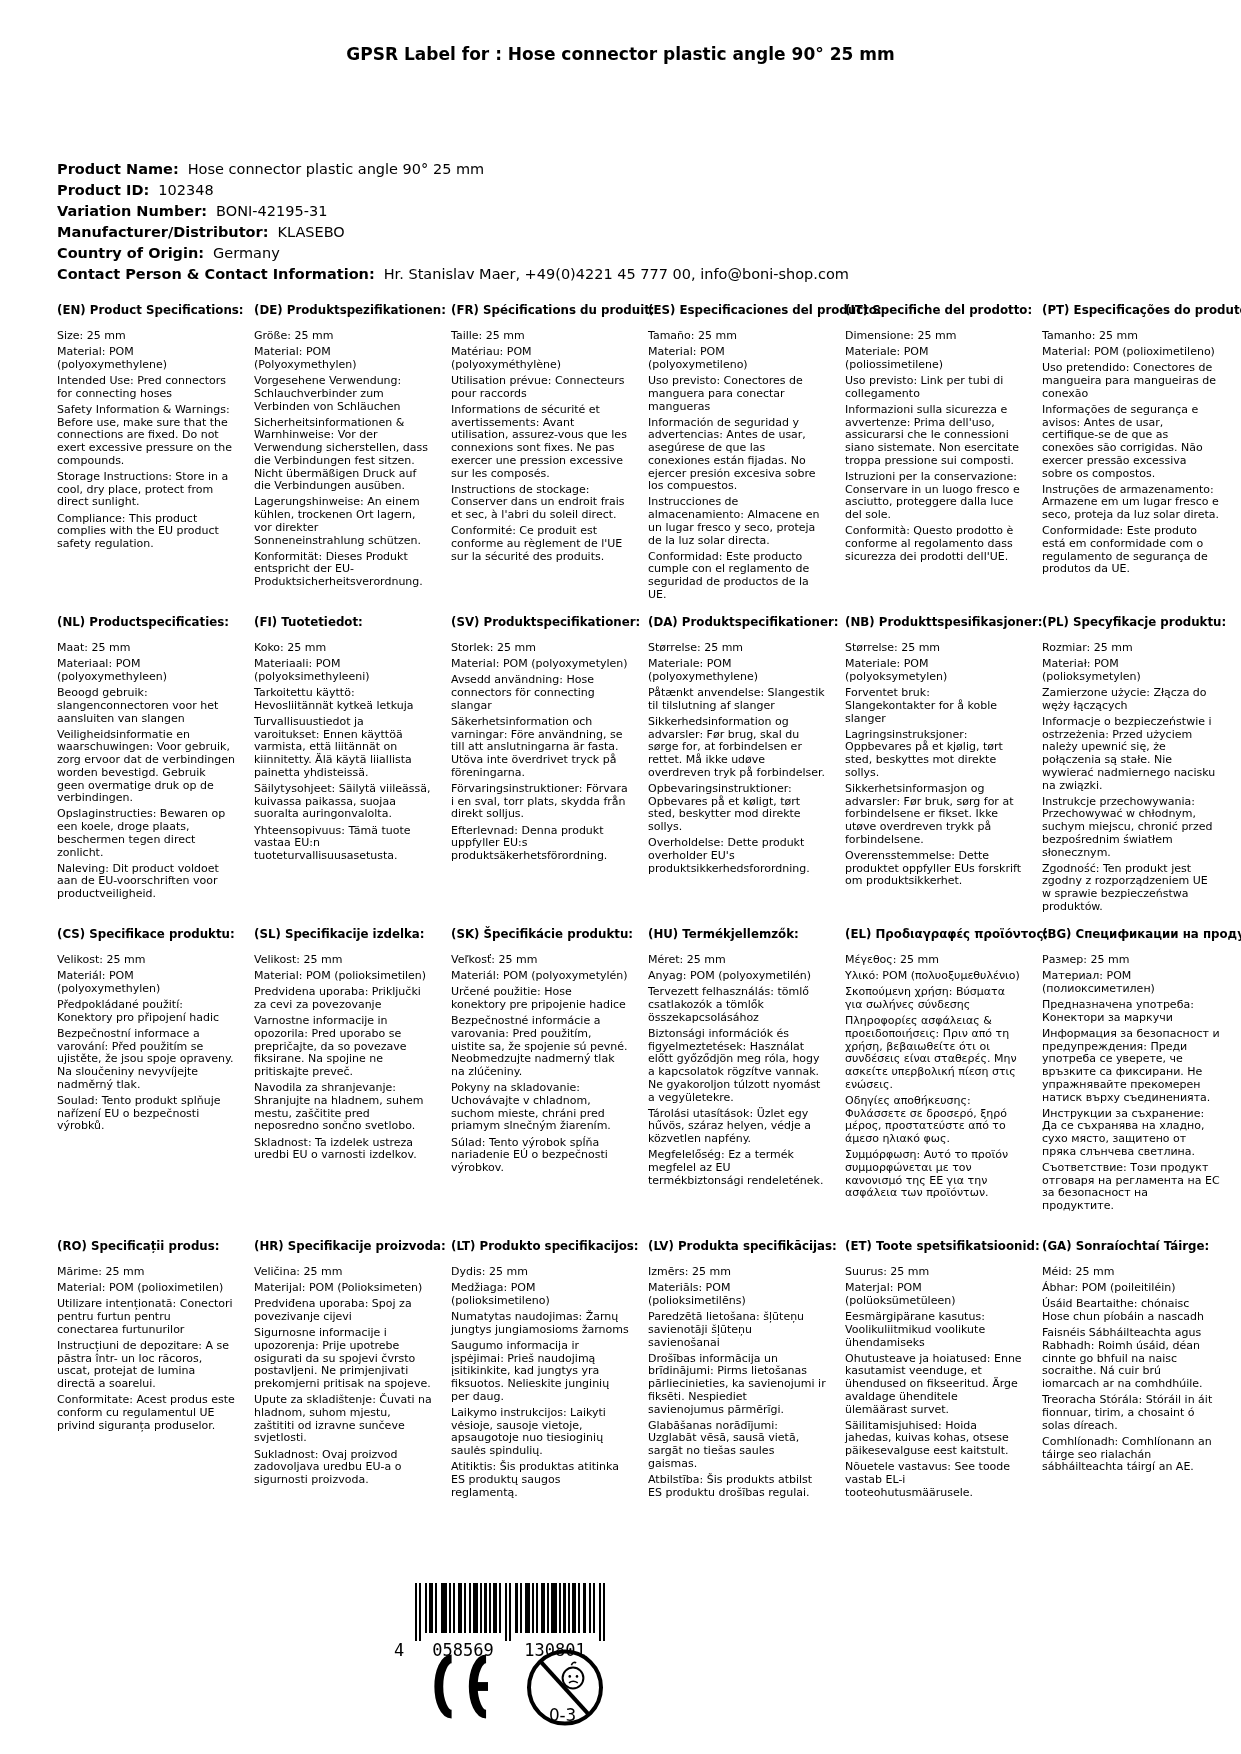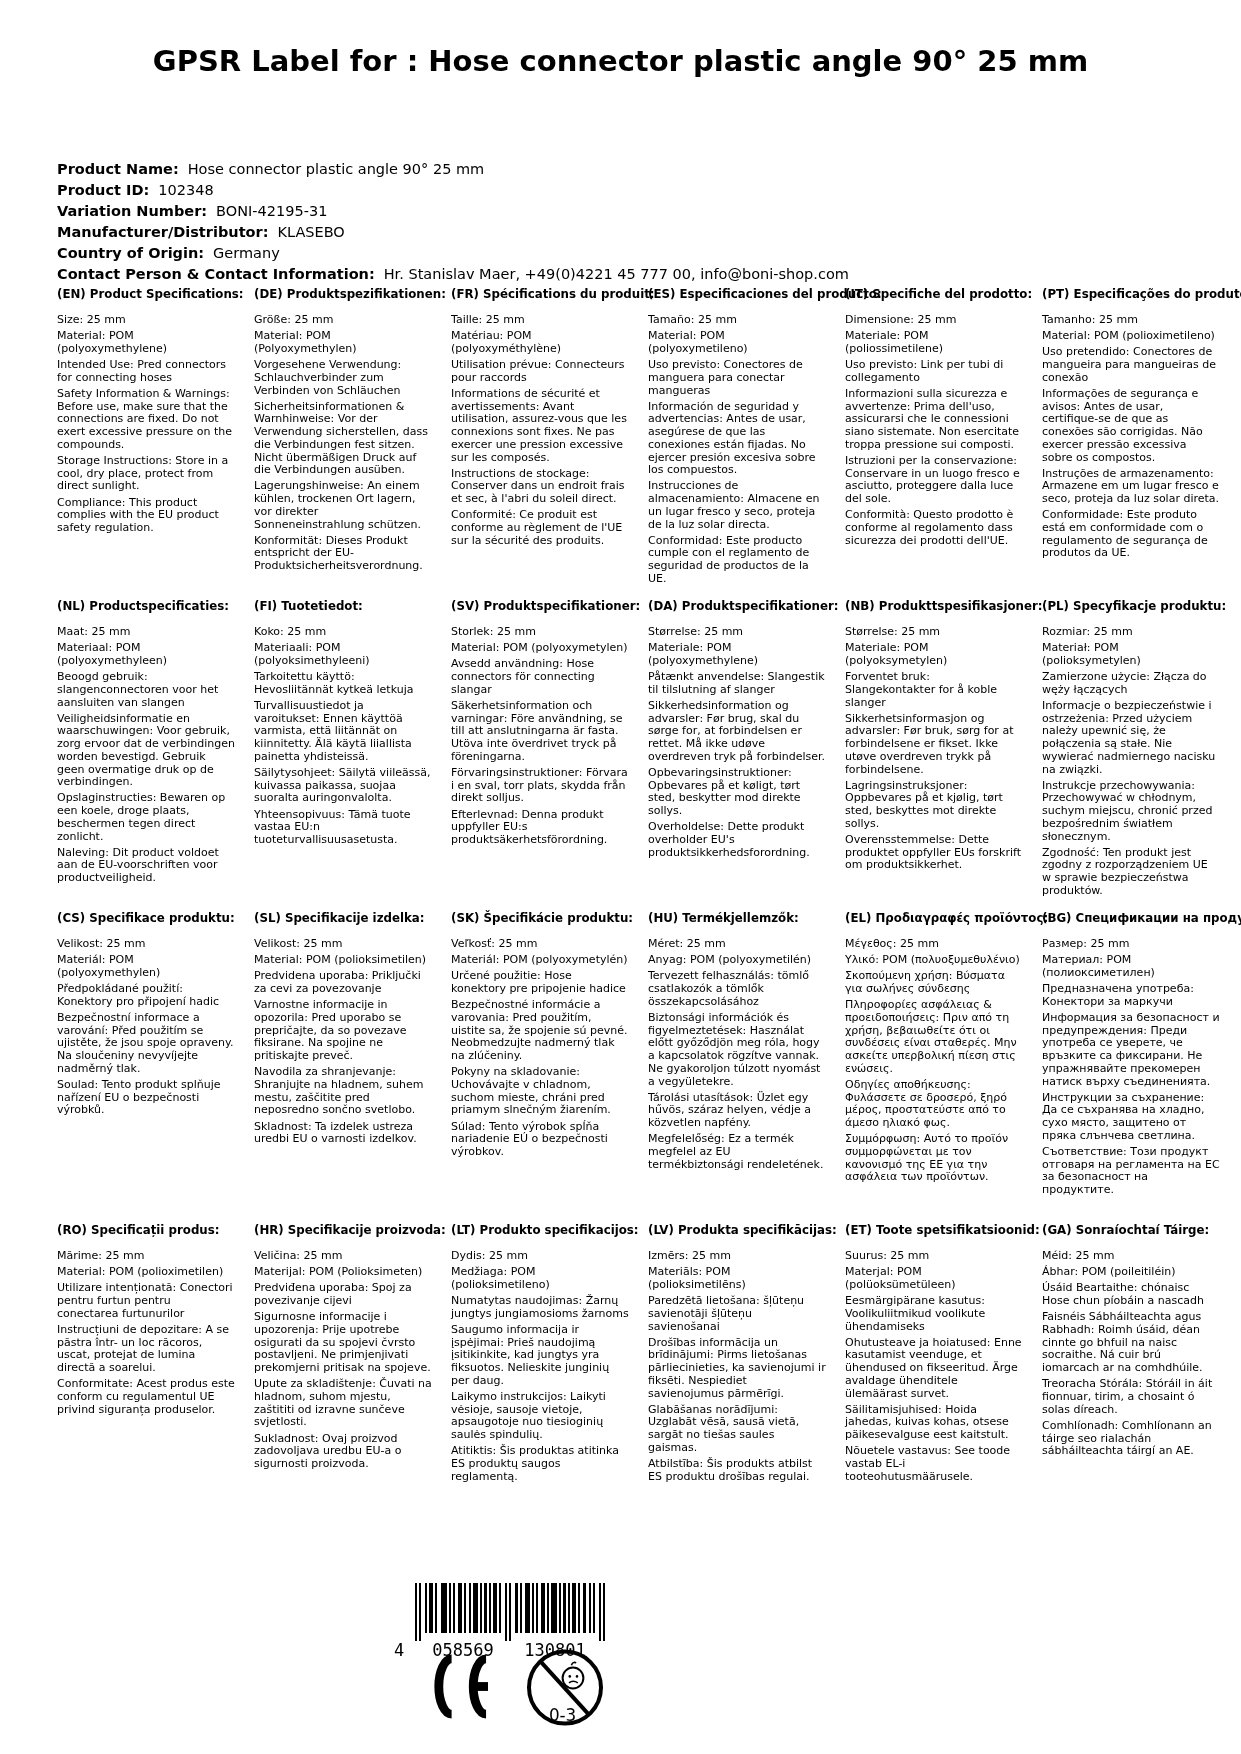--- a/index.html
+++ b/index.html
@@ -3,28 +3,28 @@
 <meta charset="utf-8">
 <style>
   html,body { margin:0; padding:0; }
   body {
     width:1241px; height:1754px; position:relative; overflow:hidden;
     background:#ffffff; color:#000000;
     font-family:"DejaVu Sans","Liberation Sans",sans-serif;
   }
   .title {
     position:absolute; top:44px; left:0; width:100%;
-    text-align:center; font-size:29px; font-weight:bold;
+    text-align:center; font-size:17px; font-weight:bold;
   }
   .product-info { position:absolute; left:57px; top:127px; font-size:14.5px; line-height:21px;margin-top:32px; }
   .pi-row { white-space:nowrap; }
   .pi-label { font-weight:bold; }
   .pi-value { margin-left:9px; }
   .grid {
-    position:absolute; left:57px; top:287px;
+    position:absolute; left:57px; top:303px;
     display:grid; grid-template-columns:repeat(6,197px); grid-auto-rows:312px;
   }
   .lang-block { width:178px; font-size:11px; line-height:12.7px; }
   .lang-header { font-weight:bold; font-size:11.8px; white-space:nowrap; line-height:14px; }
   .lang-par { margin:3.5px 0 0 0; overflow-wrap:break-word; }
   .lang-par:first-of-type { margin-top:13px; }
   .barcode { position:absolute; left:385px; top:1583px; }
   .barcode text { font-family:"DejaVu Sans Mono","Liberation Mono",monospace; font-size:17px; }
   .ce-mark { position:absolute; left:426px; top:1652px; }
   .age-warning { position:absolute; left:525px; top:1646px; }
@@ -133,22 +133,22 @@
       <p class="lang-par">Påtænkt anvendelse: Slangestik til tilslutning af slanger</p>
       <p class="lang-par">Sikkerhedsinformation og advarsler: Før brug, skal du sørge for, at forbindelsen er rettet. Må ikke udøve overdreven tryk på forbindelser.</p>
       <p class="lang-par">Opbevaringsinstruktioner: Opbevares på et køligt, tørt sted, beskytter mod direkte sollys.</p>
       <p class="lang-par">Overholdelse: Dette produkt overholder EU's produktsikkerhedsforordning.</p>
     </div>
     <div class="lang-block">
       <div class="lang-header">(NB) Produkttspesifikasjoner:</div>
       <p class="lang-par">Størrelse: 25 mm</p>
       <p class="lang-par">Materiale: POM (polyoksymetylen)</p>
       <p class="lang-par">Forventet bruk: Slangekontakter for å koble slanger</p>
+      <p class="lang-par">Lagringsinstruksjoner: Oppbevares på et kjølig, tørt sted, beskyttes mot direkte sollys.</p>
       <p class="lang-par">Sikkerhetsinformasjon og advarsler: Før bruk, sørg for at forbindelsene er fikset. Ikke utøve overdreven trykk på forbindelsene.</p>
-      <p class="lang-par">Lagringsinstruksjoner: Oppbevares på et kjølig, tørt sted, beskyttes mot direkte sollys.</p>
       <p class="lang-par">Overensstemmelse: Dette produktet oppfyller EUs forskrift om produktsikkerhet.</p>
     </div>
     <div class="lang-block">
       <div class="lang-header">(PL) Specyfikacje produktu:</div>
       <p class="lang-par">Rozmiar: 25 mm</p>
       <p class="lang-par">Materiał: POM (polioksymetylen)</p>
       <p class="lang-par">Zamierzone użycie: Złącza do węży łączących</p>
       <p class="lang-par">Informacje o bezpieczeństwie i ostrzeżenia: Przed użyciem należy upewnić się, że połączenia są stałe. Nie wywierać nadmiernego nacisku na związki.</p>
       <p class="lang-par">Instrukcje przechowywania: Przechowywać w chłodnym, suchym miejscu, chronić przed bezpośrednim światłem słonecznym.</p>
       <p class="lang-par">Zgodność: Ten produkt jest zgodny z rozporządzeniem UE w sprawie bezpieczeństwa produktów.</p>

